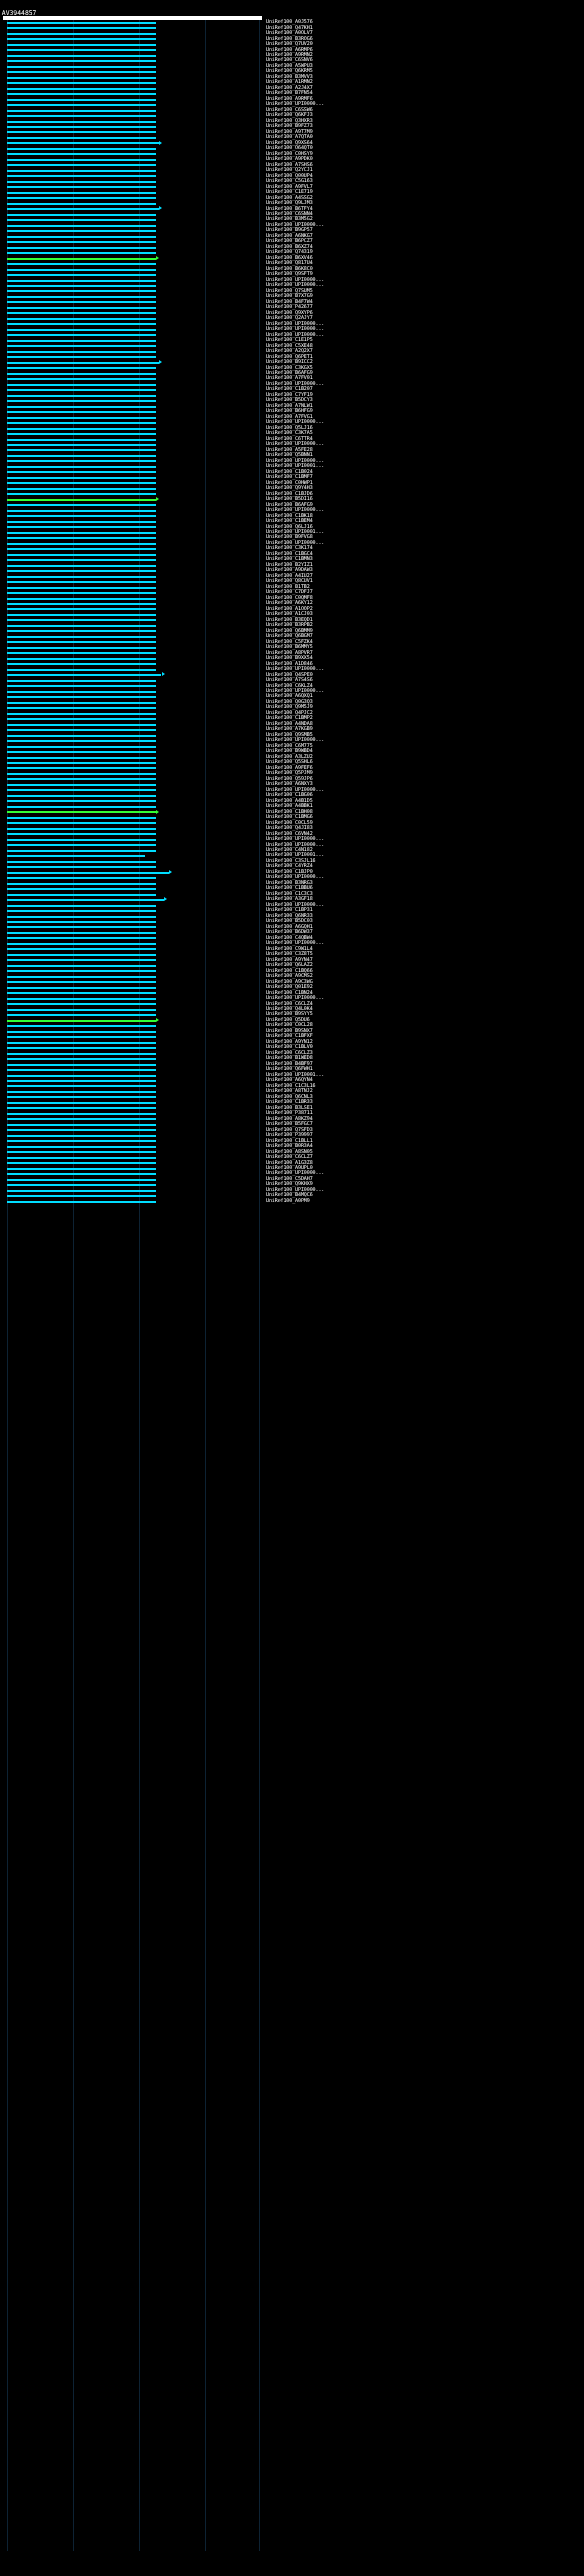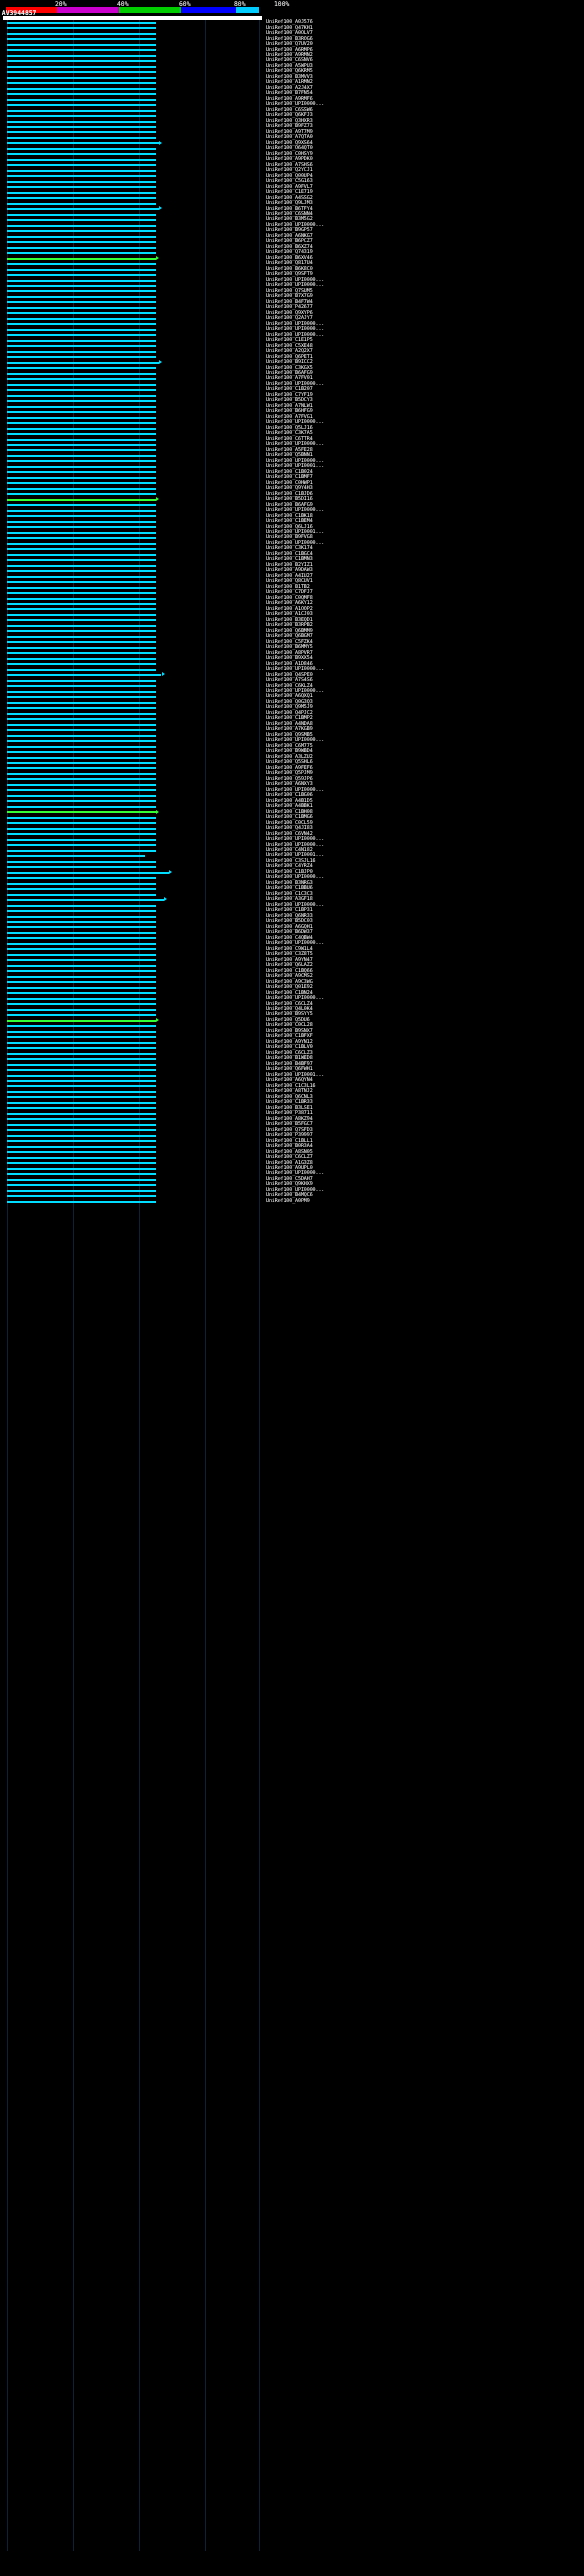--- a/index.html
+++ b/index.html
@@ -15,21 +15,21 @@
   
   #ruler{position:absolute;left:0;top:0;width:585px;height:16.4px;}
   .tick-label{
     position:absolute;top:0;font-size:6.4px;color:#fff;white-space:nowrap;
   }
   #colorbar{position:absolute;left:5.5px;top:7.3px;width:253px;height:5.5px;}
   #colorbar .seg{position:absolute;top:0;height:5.5px;}
 
   
   #qrow{position:absolute;left:0;top:9.1px;width:585px;height:11px;}
-  #qname{position:absolute;left:1.8px;top:0;font-size:6.4px;color:#fff;font-weight:bold;}
+  #qname{position:absolute;left:1.8px;top:0;font-size:6.4px;color:#fff;}
 
   
   #plot{
     position:absolute;left:0;top:20px;width:265px;height:2531px;
     background:#000;
   }
   #grid{position:absolute;left:0;top:0;width:265px;height:2531px;}
   .vline{position:absolute;top:0;width:0.9px;height:2531px;background:#0d2233;}
 
   .hit{position:absolute;height:1.8px;}
@@ -46,34 +46,20 @@
   #foot-text{position:absolute;left:3.7px;top:3.7px;font-size:6.4px;color:#fff;}
   #foot-legend{position:absolute;left:187px;top:3.7px;font-size:6.4px;color:#fff;}
   #foot-dash{position:absolute;left:163px;top:8.2px;width:22px;height:1.8px;background:#33ff33;}
   #hr{position:absolute;left:0;top:0;width:585px;height:0.9px;background:#333;}
 </style>
 </head>
 <body>
 
 <div id="wrap">
 
-  <div id="ruler">
-    <div id="colorbar">
-        <div class="seg" style="left: 0px; width: 51px; background: rgb(255, 0, 0);"></div>
-        <div class="seg" style="left: 51px; width: 62px; background: rgb(204, 0, 204);"></div>
-        <div class="seg" style="left: 113px; width: 62px; background: rgb(0, 204, 0);"></div>
-        <div class="seg" style="left: 175px; width: 55px; background: rgb(0, 0, 255);"></div>
-        <div class="seg" style="left: 230px; width: 23px; background: rgb(0, 204, 255);"></div>
-      </div>
-  <div class="tick-label" style="left: 55px; color: rgb(255, 255, 255);">20%</div>
-      <div class="tick-label" style="left: 117px; color: rgb(255, 255, 255);">40%</div>
-      <div class="tick-label" style="left: 179px; color: rgb(255, 255, 255);">60%</div>
-      <div class="tick-label" style="left: 234px; color: rgb(255, 255, 255);">80%</div>
-      <div class="tick-label" style="left: 274px; color: rgb(255, 255, 255);">100%</div>
-    </div>
 
   <div id="qrow">
     <div id="qname">AV3944857</div>
   <div style="position: absolute; left: 2.7px; top: 7.3px; width: 259px; height: 4.6px; background: rgb(255, 255, 255);"></div>
     </div>
   <div style="position:absolute;left:0;top:19px;width:265px;height:4.6px;">
     <div style="position:absolute;left:2.7px;top:0;font-size:5.5px;color:#fff;">1</div>
     <div style="position:absolute;left:245px;top:0;font-size:5.5px;color:#fff;">4821</div>
   </div>
 

